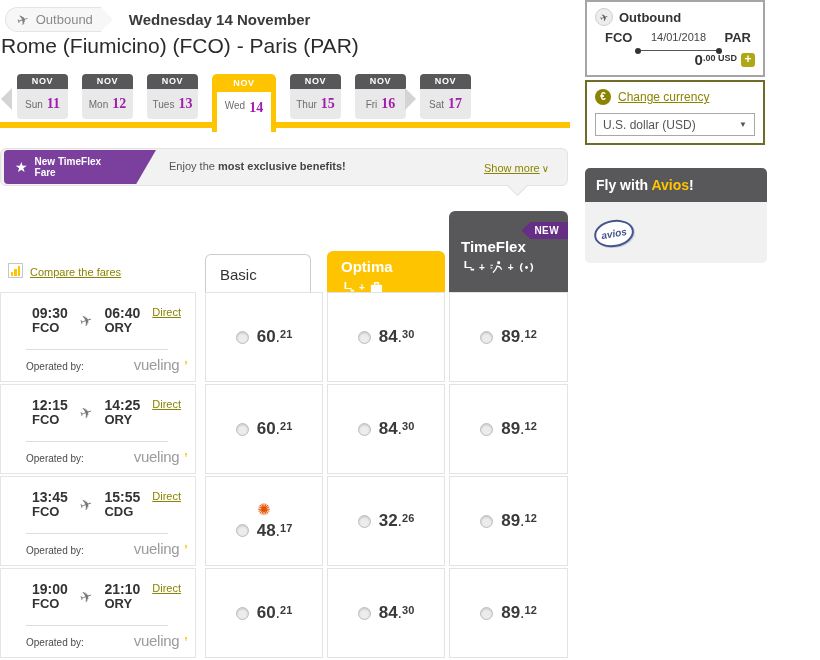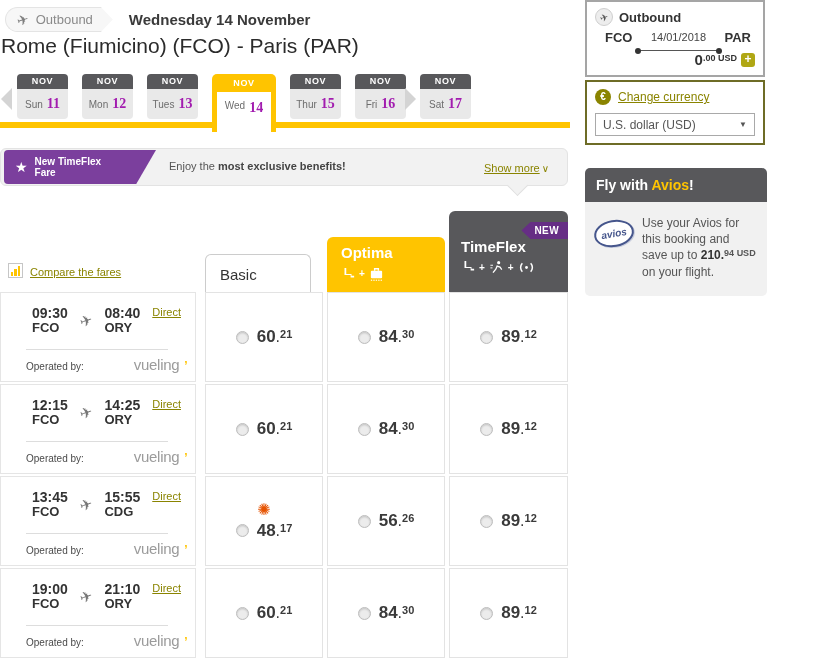--- a/index.html
+++ b/index.html
@@ -60,21 +60,21 @@
   .compare { position:absolute; left:8px; top:52px; display:flex; gap:7px; align-items:flex-end; cursor:pointer; }
   .compare-icon { width:15px; height:15px; background:#fff; border:1px solid #c6c6c6;
     display:flex; align-items:flex-end; gap:1px; padding:1px 2px; }
   .compare-icon i { display:block; width:3px; background:#FFC400; }
   .compare-icon i:nth-child(1){height:4px;} .compare-icon i:nth-child(2){height:7px;} .compare-icon i:nth-child(3){height:10px;}
   .compare-link { font-size:11px; color:#8a8400; text-decoration:underline; }
 
   .col-head { position:absolute; font-size:15px; }
   .col-head.basic { left:205px; top:43px; width:106px; height:38px; background:#fff;
     border:1px solid #ccc; border-bottom:none; border-radius:6px 6px 0 0; color:#333; padding:11px 0 0 14px; }
-  .col-head.optima { left:327px; top:26px; width:118px; height:55px; background:#FFC400;
+  .col-head.optima { left:327px; top:40px; width:118px; height:55px; background:#FFC400;
     border-radius:6px 6px 0 0; color:#fff; padding:7px 0 0 14px; }
   .col-head.timeflex { left:449px; top:0; width:119px; height:81px; background:#58585b;
     border-radius:6px 6px 0 0; color:#fff; padding:27px 0 0 12px; }
   .icon-row { display:flex; align-items:center; gap:4px; margin-top:5px; }
   .icon-row .plus { color:#fff; font-size:10px; font-weight:bold; }
   .icon-row svg { display:block; }
   .new-badge { position:absolute; top:11px; right:0; background:#662e85; color:#fff;
     font-size:10px; font-weight:bold; letter-spacing:.4px; padding:3px 9px 3px 13px;
     clip-path:polygon(9px 0,100% 0,100% 100%,9px 100%,0 50%); }
 
@@ -303,21 +303,21 @@
     <div>
   <div class="flight-row" style="top: 81px;">
     <div class="flight-cell">
       <div class="flight-times">
         <span class="endpoint">
                 <span class="ep-time dep-time">09:30</span>
                 <span class="ep-code dep-code">FCO</span>
               </span>
         <span class="plane-sep">✈</span>
         <span class="endpoint">
-                <span class="ep-time arr-time">08:40</span>
+                <span class="ep-time arr-time">06:40</span>
                 <span class="ep-code arr-code">ORY</span>
               </span>
       </div>
       <a class="direct-link">Direct</a>
       <div class="fl-divider"></div>
       <div class="operated">
         <span class="op-label">Operated by:</span>
         <span class="carrier">vueling</span>
         <span class="carrier-dot">’</span>
       </div>
@@ -407,21 +407,21 @@
   <div class="price-cell" style="left: 205px; width: 118px;">
             <div class="hot-icon">✺</div>
             <div class="price-line">
               <span class="radio"></span>
               <span class="price"><b>48</b>.<sup>17</sup></span>
             </div>
           </div>
           <div class="price-cell" style="left: 327px; width: 118px;">
             <div class="price-line">
               <span class="radio"></span>
-              <span class="price"><b>56</b>.<sup>26</sup></span>
+              <span class="price"><b>32</b>.<sup>26</sup></span>
             </div>
           </div>
           <div class="price-cell" style="left: 449px; width: 119px;">
             <div class="price-line">
               <span class="radio"></span>
               <span class="price"><b>89</b>.<sup>12</sup></span>
             </div>
           </div>
         </div>
 
@@ -499,16 +499,15 @@
     <div class="cur-select">
       <span>U.S. dollar (USD)</span>
       <span class="arrow">▼</span>
     </div>
   </div>
 
   <div class="sb-avios">
     <div class="avios-head"><span>Fly with </span><span class="hl">Avios</span><span>!</span></div>
     <div class="avios-body">
       <div class="avios-logo">avios</div>
-      <div class="avios-text"><span>Use your Avios for this booking and save up to </span><b><span>210</span>.</b><sup><span>94</span> <span>USD</span></sup><span> on your flight.</span></div>
     </div>
   </div>
 </aside>
 
 </body></html>

